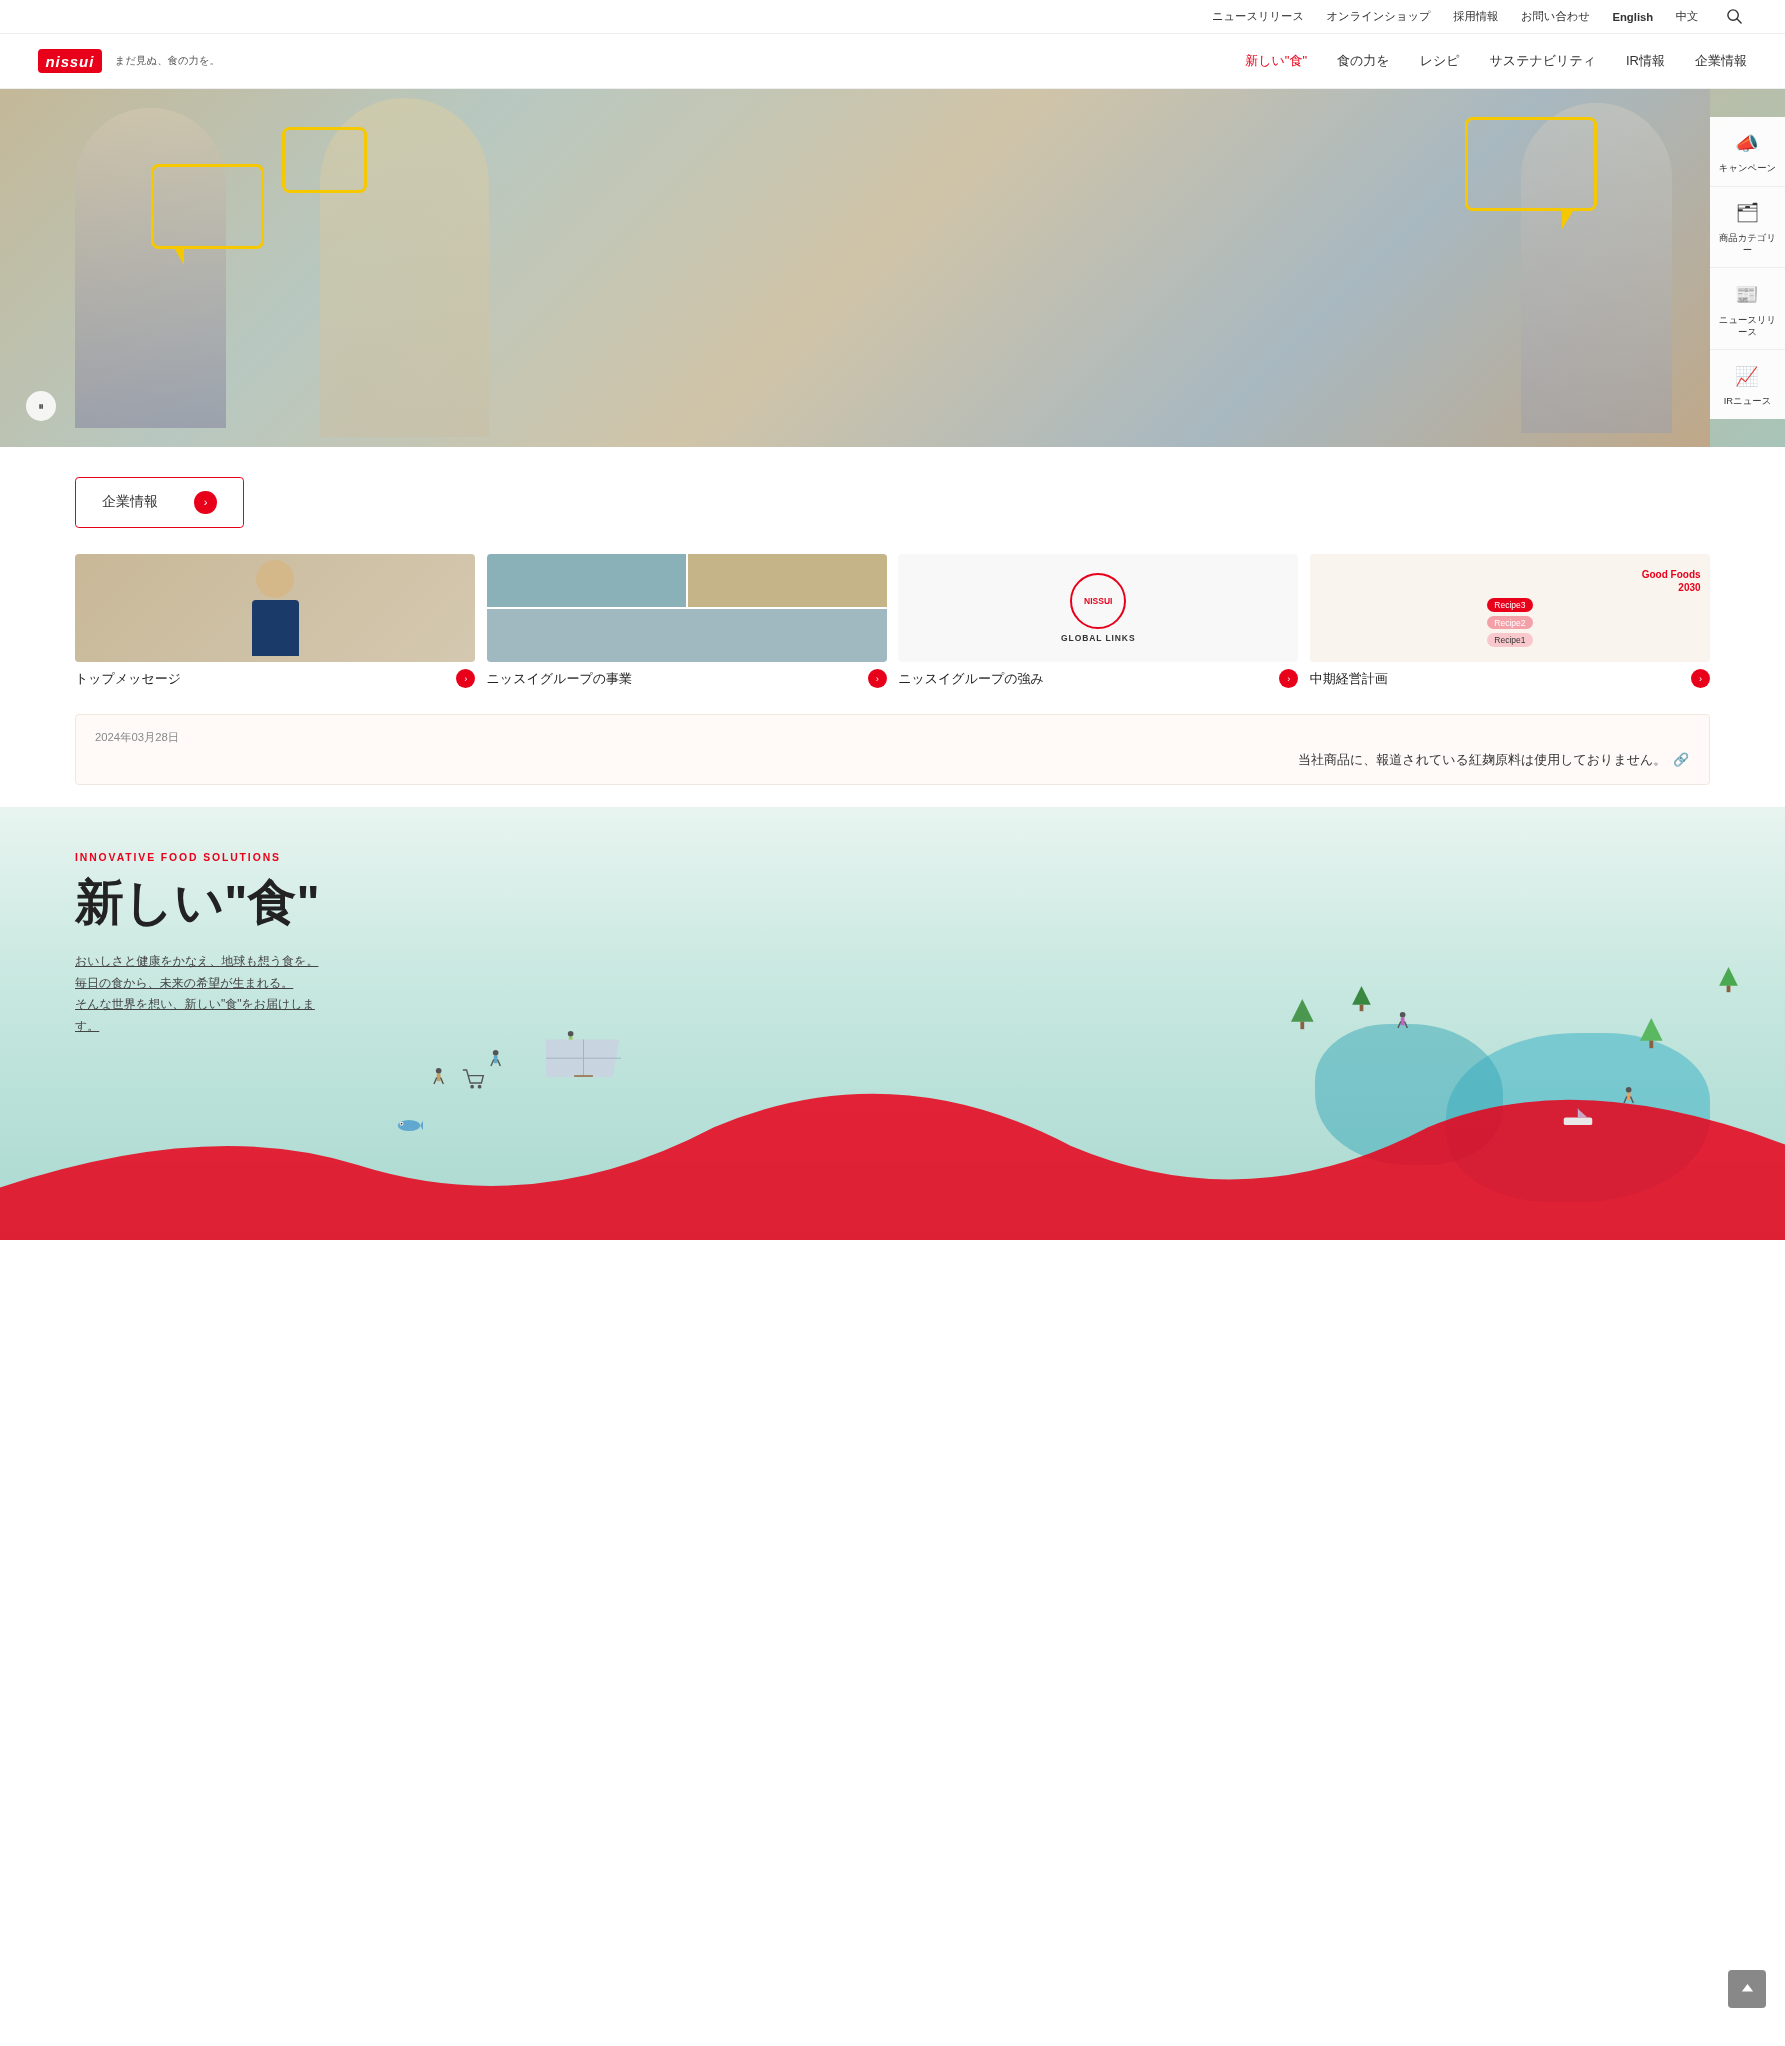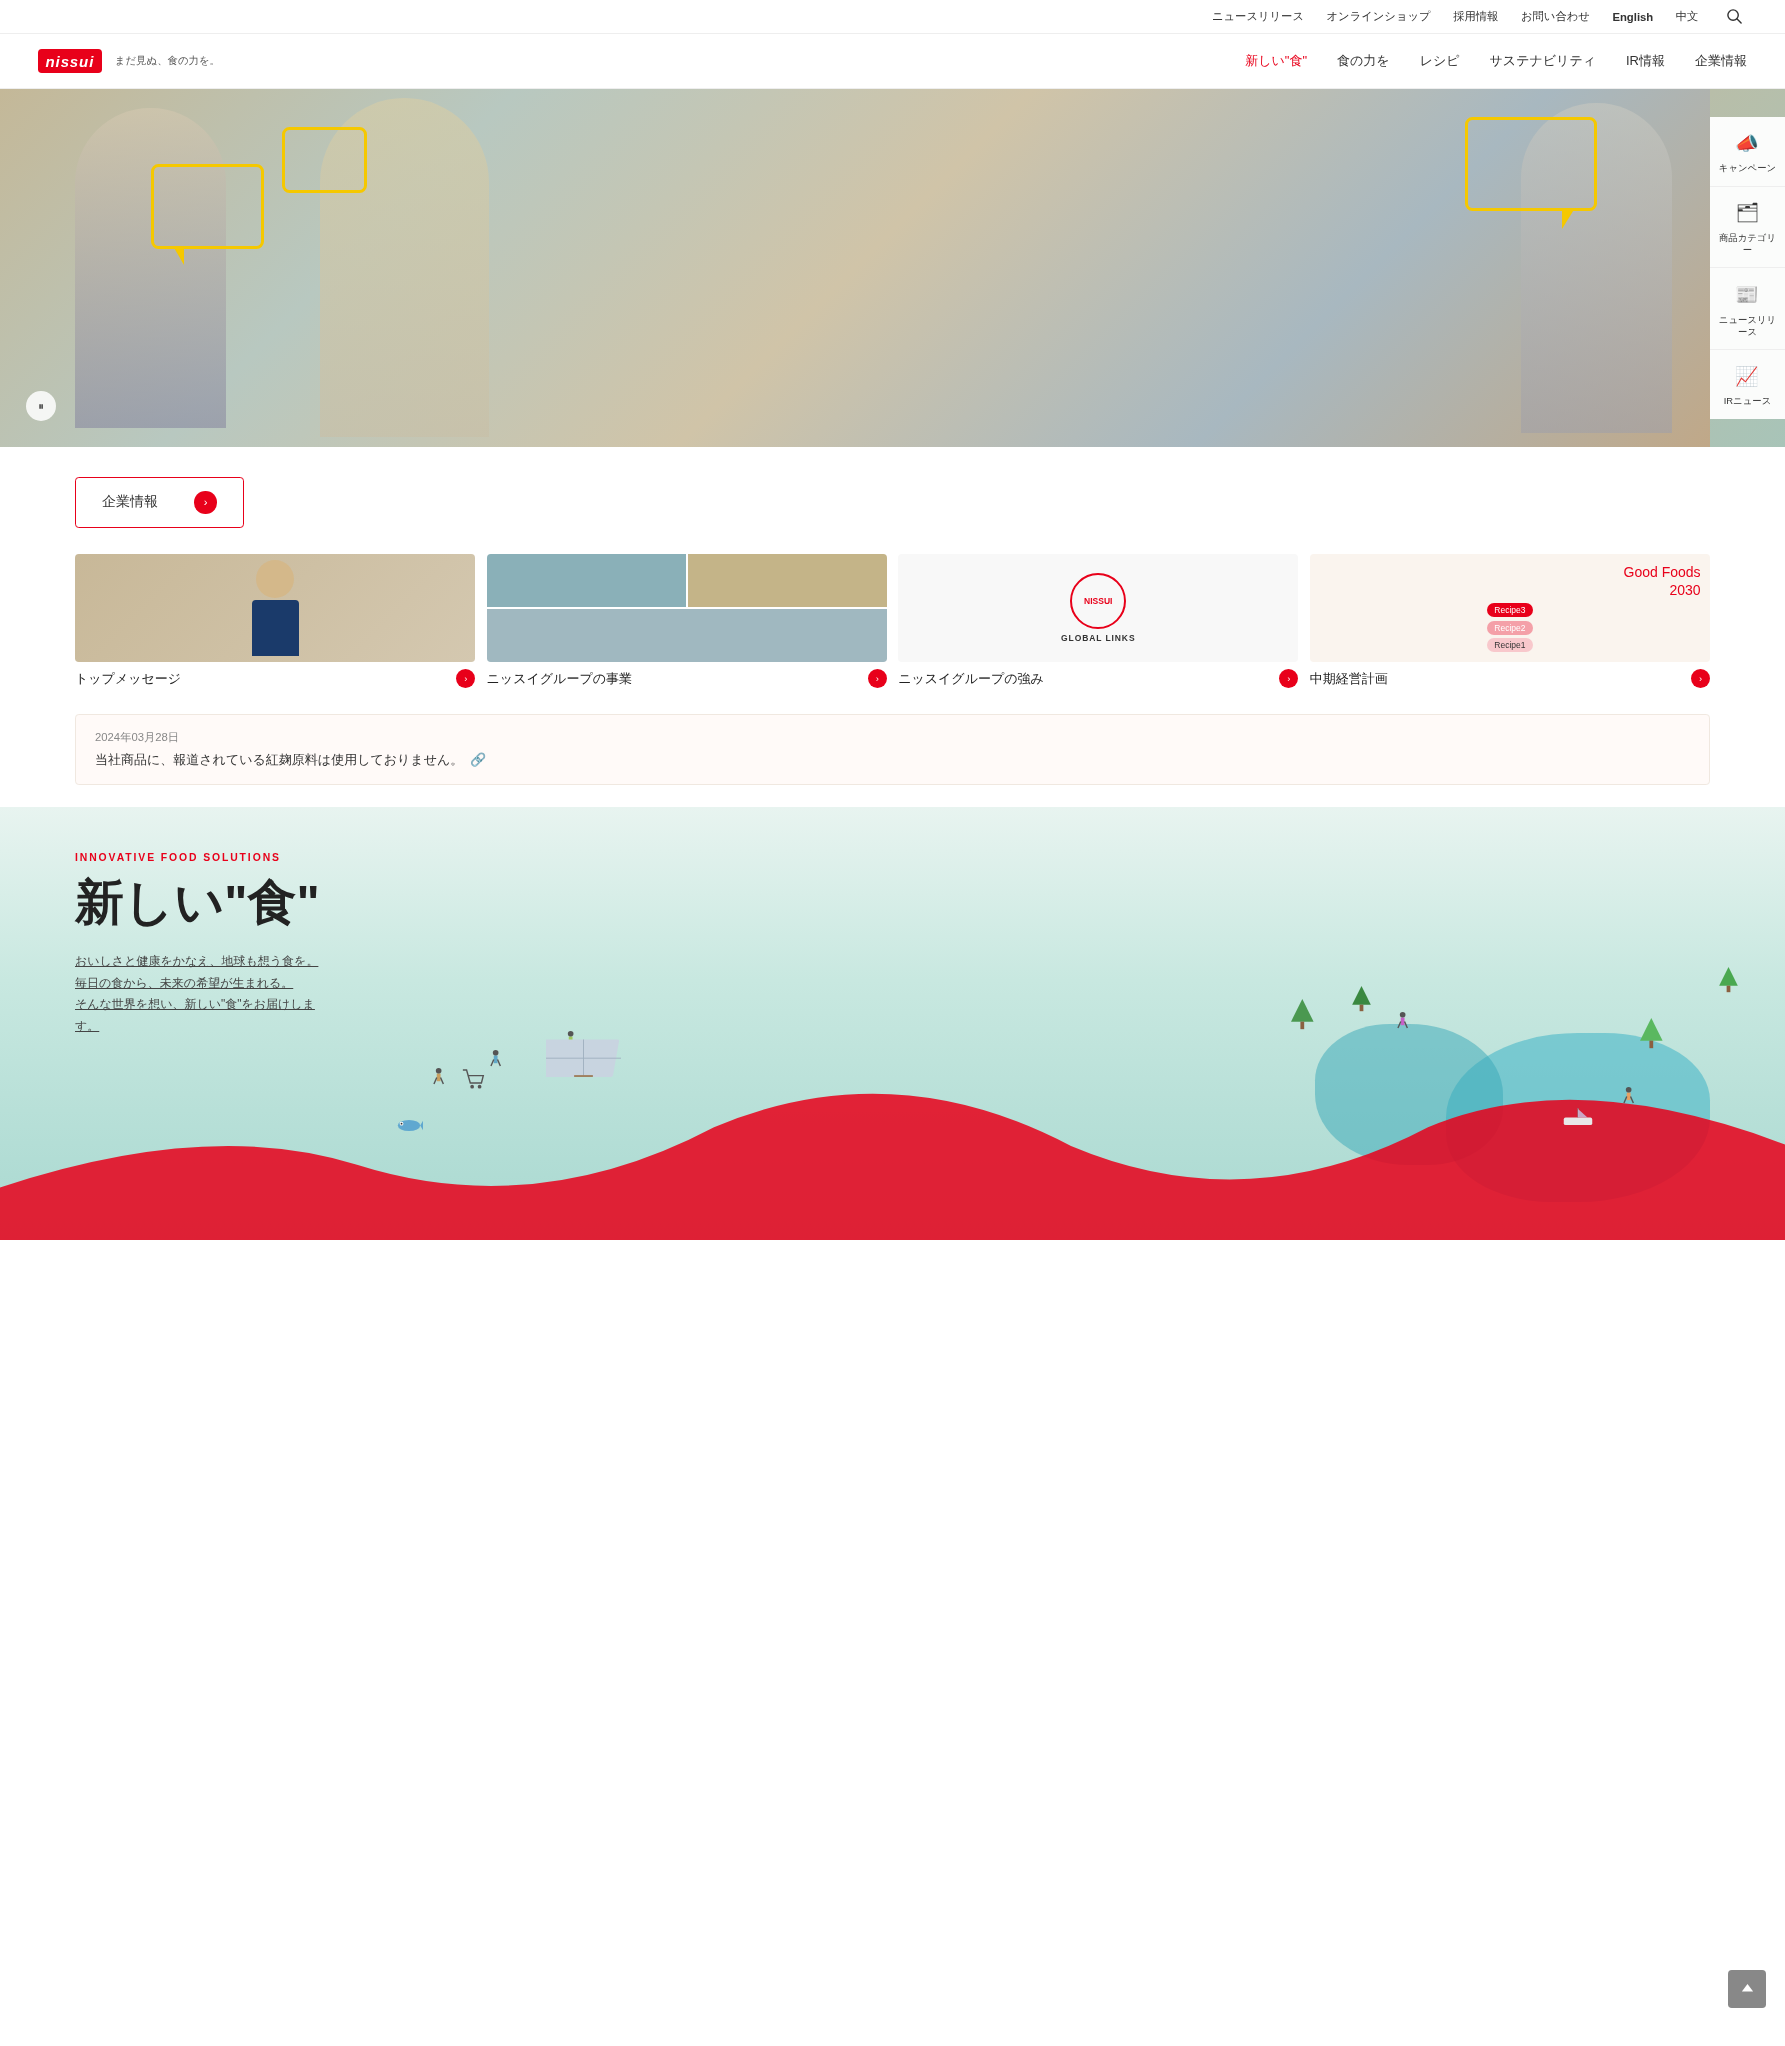--- a/index.html
+++ b/index.html
@@ -251,21 +251,21 @@
       text-align: center;
       line-height: 1.2;
     }
     .global-label { font-size: 8.5px; font-weight: bold; color: #333; letter-spacing: 0.9px; }
     .card-img-midterm {
       background: #faf4ee;
       display: flex; align-items: center; justify-content: center;
       flex-direction: column; padding: 9.4px;
     }
     .midterm-title {
-      font-size: 14px; font-weight: normal; color: #e8001a;
+      font-size: 10px; font-weight: bold; color: #e8001a;
       text-align: right; align-self: flex-end;
       line-height: 1.3;
     }
     .midterm-bubbles {
       display: flex; flex-direction: column; gap: 3.8px; margin-top: 3.8px;
     }
     .midterm-bubble {
       background: #e8001a;
       color: #fff;
       border-radius: 11.3px;
@@ -302,21 +302,21 @@
       padding: 15px 19px;
     }
     .news-date {
       font-size: 11.3px;
       color: #888;
       margin-bottom: 5.6px;
     }
     .news-text {
       font-size: 13px;
       color: #333;
-      display: flex; align-items: center; gap: 7.5px;
+      display: flex; align-items: center; gap: 7.5px; justify-content: flex-end;
     }
     .news-icon {
       font-size: 13px;
       color: #e8001a;
     }
 
     
     .innovative-section {
       width: 100%;
       min-height: 433px;

